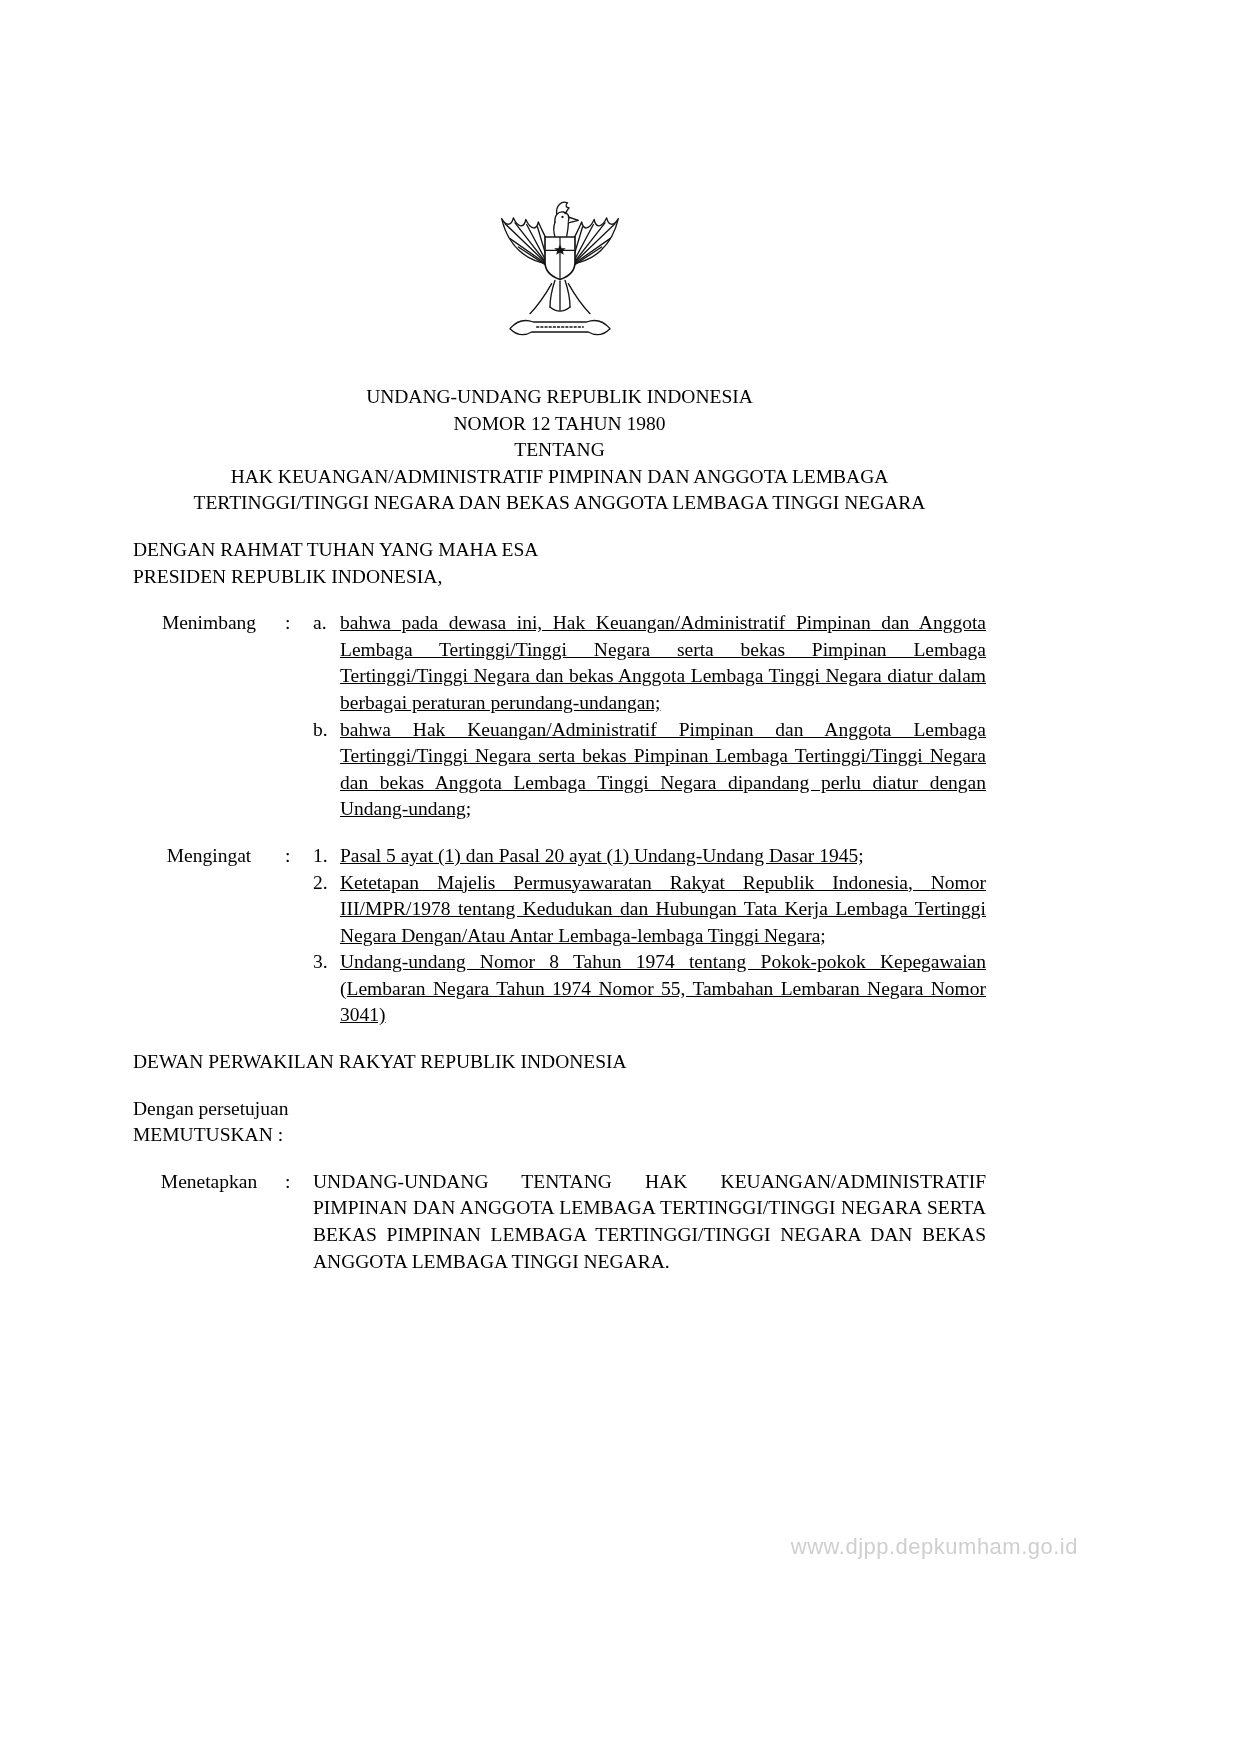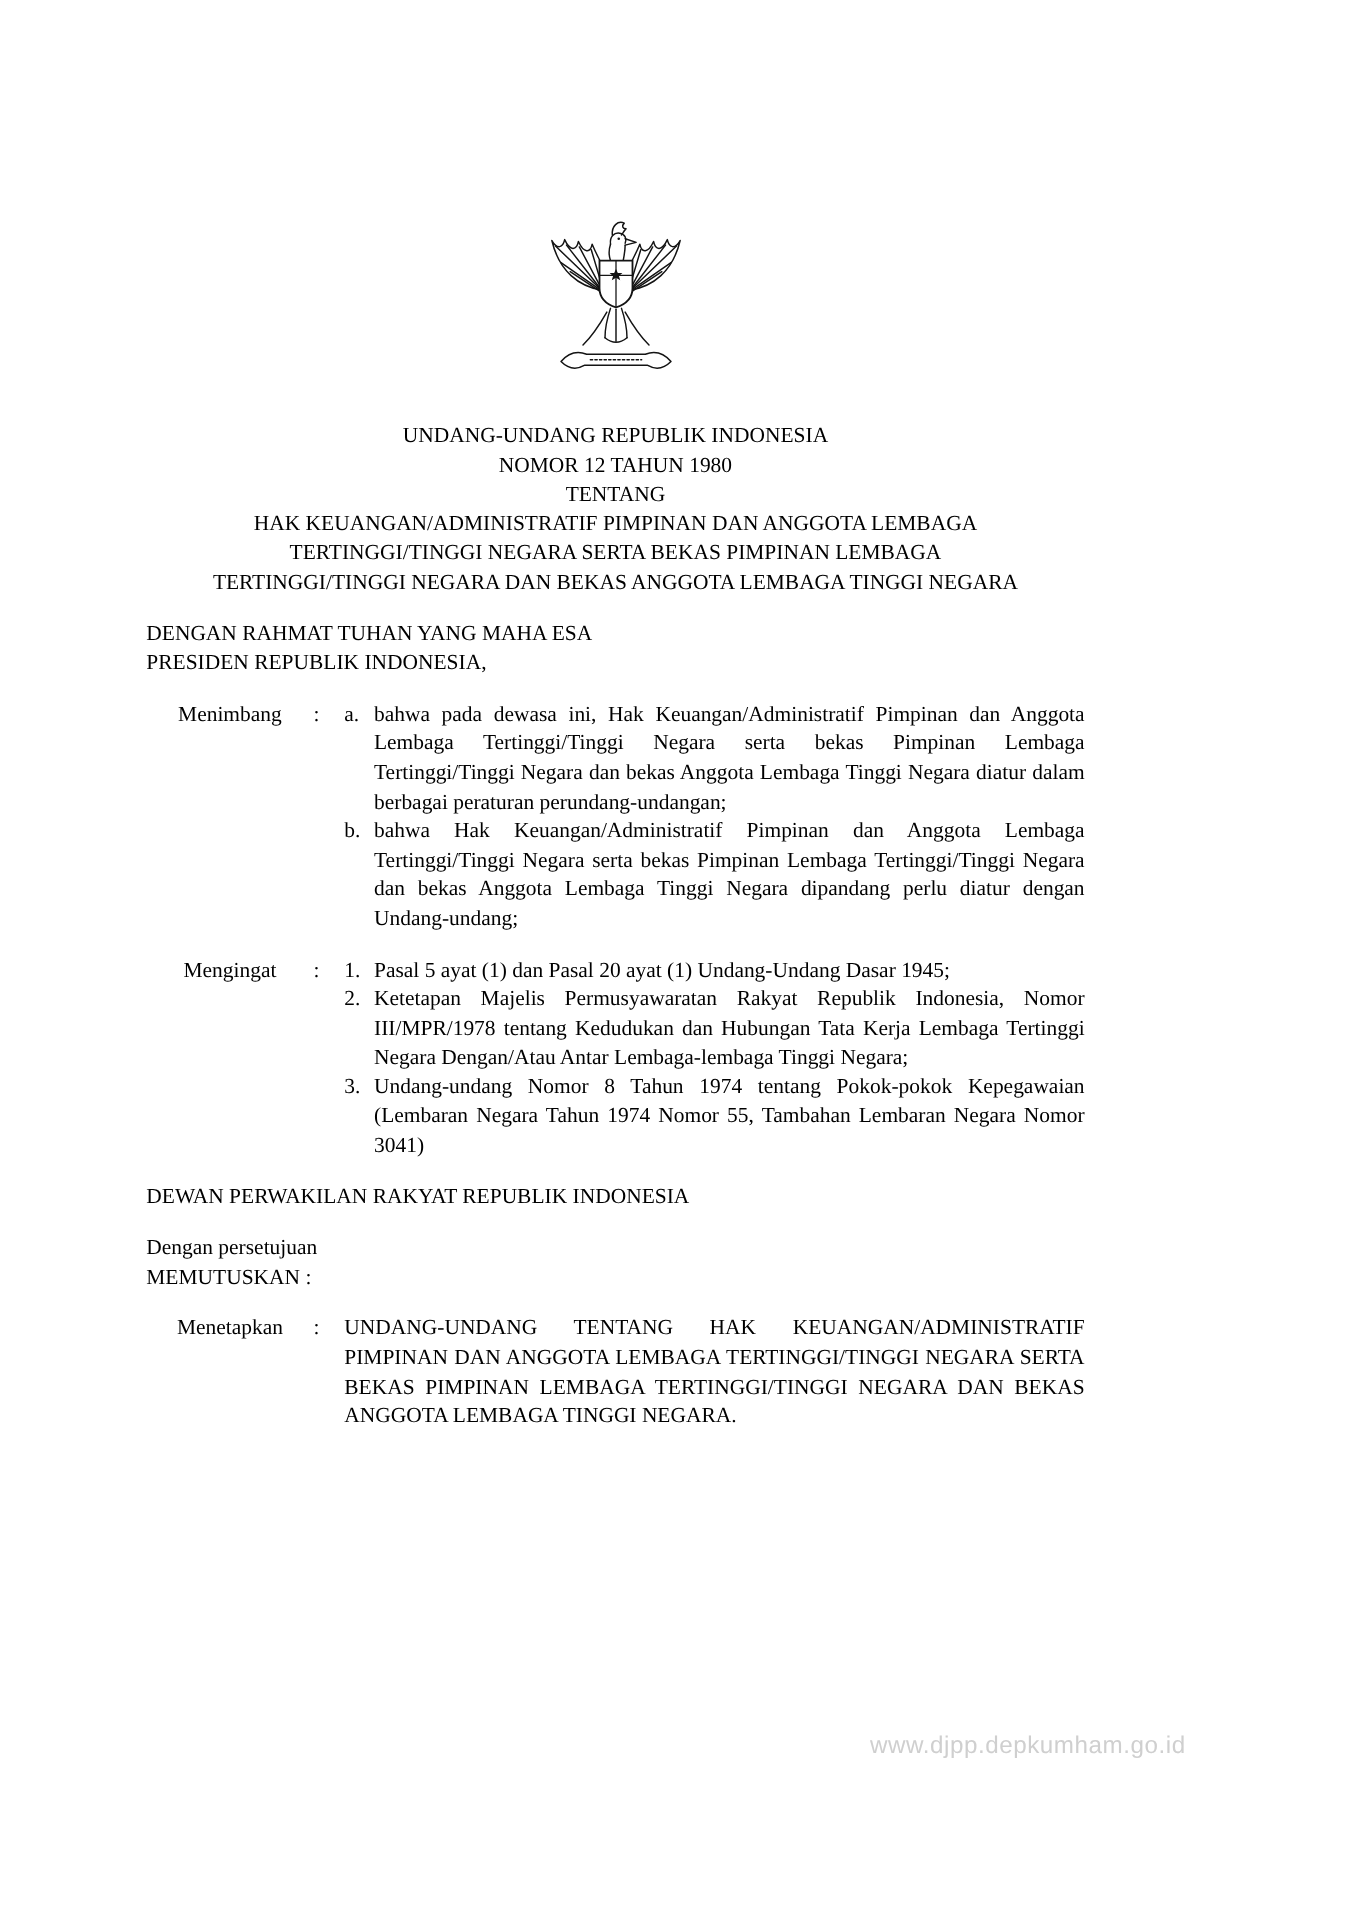--- a/index.html
+++ b/index.html
@@ -32,30 +32,29 @@
   .clause {
     display: grid;
     grid-template-columns: 152px 28px 1fr;
   }
   .c-label { text-align: center; }
   .c-colon { text-align: left; }
   .c-body { }
   .c-par { text-align: justify; text-justify: inter-word; }
   .li { display: flex; }
   .li-marker { flex: 0 0 27px; }
-  .li-text { flex: 1; text-align: justify; text-justify: inter-word; }
+  .li-text { flex: 1; text-align: justify; text-justify: inter-word; text-decoration: underline; }
   .watermark {
     position: absolute;
     top: 1534px;
     right: 162px;
     font-family: "Liberation Sans", sans-serif;
     font-size: 22px;
     letter-spacing: 0.5px;
     color: #cfcfcf;
-    margin-top: 40px;
   }
 </style>
 </head>
 <body>
 
 <div class="page">
   <div class="content">
 
     <div class="emblem">
       <svg viewBox="0 0 180 210" width="150" height="175" aria-hidden="true">
@@ -104,21 +103,20 @@
           <polygon points="90,57 92,61.5 97,61.5 93.2,64.6 94.6,69.4 90,66.6 85.4,69.4 86.8,64.6 83,61.5 88,61.5" fill="#141414"></polygon>
         </g>
       </svg>
     </div>
 
     <div class="title-block">
       <div>UNDANG-UNDANG REPUBLIK INDONESIA</div>
       <div>NOMOR 12 TAHUN 1980</div>
       <div>TENTANG</div>
       <div>HAK KEUANGAN/ADMINISTRATIF PIMPINAN DAN ANGGOTA LEMBAGA</div>
-      <div>TERTINGGI/TINGGI NEGARA SERTA BEKAS PIMPINAN LEMBAGA</div>
       <div>TERTINGGI/TINGGI NEGARA DAN BEKAS ANGGOTA LEMBAGA TINGGI NEGARA</div>
     </div>
 
     <div class="center-text mt-20">DENGAN RAHMAT TUHAN YANG MAHA ESA</div>
     <div class="center-text mt-26">PRESIDEN REPUBLIK INDONESIA,</div>
 
     <div class="clause mt-20">
       <div class="c-label">Menimbang</div>
       <div class="c-colon">:</div>
       <div class="c-body">

